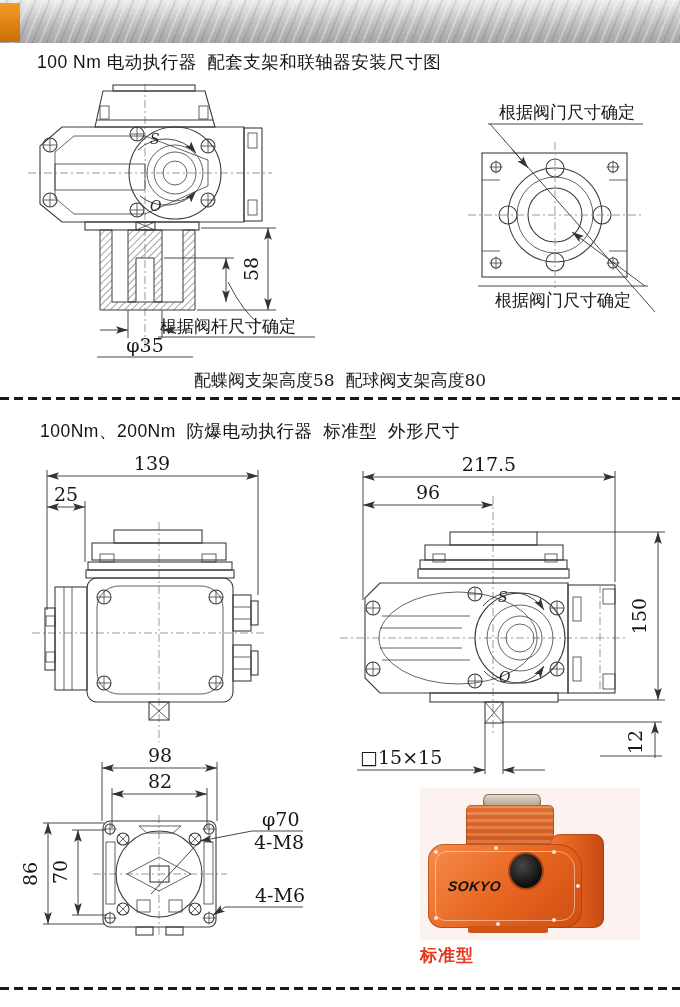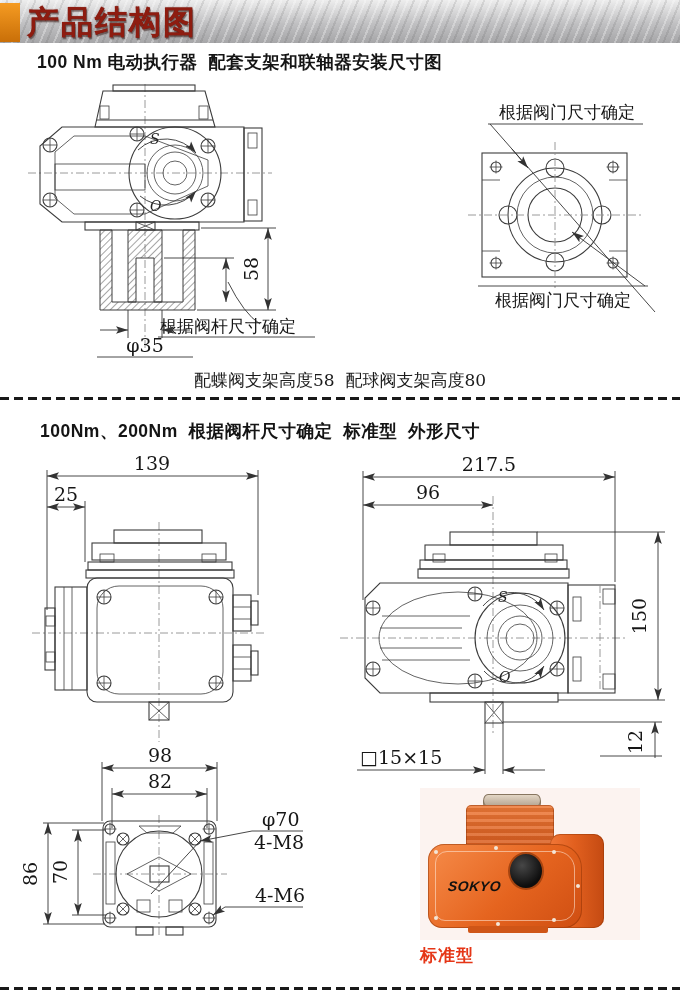--- a/index.html
+++ b/index.html
@@ -6,21 +6,21 @@
   html,body{width:680px;height:1007px}
   body{position:relative;background:#fff;font-family:"Liberation Sans",sans-serif;overflow:hidden}
   .hdr{position:absolute;left:0;top:0;width:680px;height:43px;
     background:
       repeating-linear-gradient(112deg, rgba(255,255,255,.30) 0 2px, rgba(255,255,255,0) 2px 6px, rgba(60,60,60,.12) 6px 8px, rgba(255,255,255,0) 8px 13px),
       linear-gradient(180deg,#ededed,#c0c0c2 55%,#a6a6a8);}
   .hdr-accent{position:absolute;left:0;top:3px;width:20px;height:39px;
     background:linear-gradient(180deg,#f59b22,#c96f08)}
   .hdr-title{position:absolute;left:27px;top:1px;font-size:32px;font-weight:bold;color:#8e1c10;
     letter-spacing:2px;text-shadow:1px 2px 1px rgba(40,10,5,.5),0 0 1px #6b140b}
-  .sec-title{position:absolute;font-weight:bold;font-size:17.5px;color:#141414;letter-spacing:.5px;white-space:pre}
+  .sec-title{position:absolute;font-weight:normal;font-size:17.5px;color:#141414;letter-spacing:.5px;white-space:pre}
   .caption{position:absolute;left:0;top:369px;width:680px;text-align:center;
     font-family:"DejaVu Serif","Liberation Serif",serif;font-size:17px;color:#1c1c1c;white-space:pre}
   .divider{position:absolute;left:0;width:680px;height:3px;
     background:repeating-linear-gradient(90deg,#191919 0 9px,transparent 9px 14px)}
   svg{position:absolute;left:0}
   .ln{fill:none;stroke:#3c3c3c;stroke-width:1.1}
   .thin{fill:none;stroke:#3c3c3c;stroke-width:.8}
   .cl{fill:none;stroke:#8f8f8f;stroke-width:.9;stroke-dasharray:8 3 2 3}
   .dim{fill:none;stroke:#333;stroke-width:.9}
   .dtxt{font-family:"DejaVu Serif","Liberation Serif",serif;font-size:19px;fill:#161616}
@@ -51,21 +51,20 @@
     color:#10100f;letter-spacing:.5px;transform:skewX(-6deg)}
   .ph-foot{position:absolute;left:48px;top:138px;width:80px;height:7px;background:#cf5517;border-radius:2px}
   .std-label{position:absolute;left:420px;top:944px;width:220px;
     font-weight:bold;font-size:17px;color:#e53617;letter-spacing:1px}
 </style>
 </head>
 <body>
 
 <div class="hdr">
   <div class="hdr-accent"></div>
-  <div class="hdr-title">产品结构图</div>
 </div>
 
 <div class="sec-title" style="left:37px;top:50px">100 Nm 电动执行器  配套支架和联轴器安装尺寸图</div>
 
 <svg width="680" height="310" viewBox="0 0 680 310" style="top:80px">
   <defs>
     <marker id="arr" markerUnits="userSpaceOnUse" markerWidth="13" markerHeight="10" refX="12" refY="5" orient="auto-start-reverse">
       <path d="M0,1.2 L12,5 L0,8.8 L2.5,5 Z" fill="#333"></path>
     </marker>
     <pattern id="hatch" width="5" height="5" patternTransform="rotate(45)" patternUnits="userSpaceOnUse">
@@ -178,21 +177,21 @@
     <line x1="555" y1="62" x2="555" y2="208" class="cl"></line>
     <line x1="645" y1="206" x2="572" y2="152" class="dim" marker-end="url(#arr)"></line>
     <line x1="478" y1="206" x2="648" y2="206" class="dim"></line>
     <text x="563" y="226" class="ntxt" text-anchor="middle">根据阀门尺寸确定</text>
   </g>
 </svg>
 
 <div class="caption">配蝶阀支架高度58  配球阀支架高度80</div>
 <div class="divider" style="top:397px"></div>
 
-<div class="sec-title" style="left:40px;top:419px">100Nm、200Nm  根据阀杆尺寸确定  标准型  外形尺寸</div>
+<div class="sec-title" style="left:40px;top:419px">100Nm、200Nm  防爆电动执行器  标准型  外形尺寸</div>
 
 <svg width="680" height="545" viewBox="0 0 680 545" style="top:450px">
 
   <g>
     <line x1="159" y1="72" x2="159" y2="292" class="cl"></line>
     <line x1="32" y1="183" x2="264" y2="183" class="cl"></line>
     <g>
       <text x="152" y="20" class="dtxt" text-anchor="middle">139</text>
       <line x1="47" y1="26" x2="258" y2="26" class="dim" marker-start="url(#arr)" marker-end="url(#arr)"></line>
       <line x1="47" y1="20" x2="47" y2="160" class="dim"></line>

